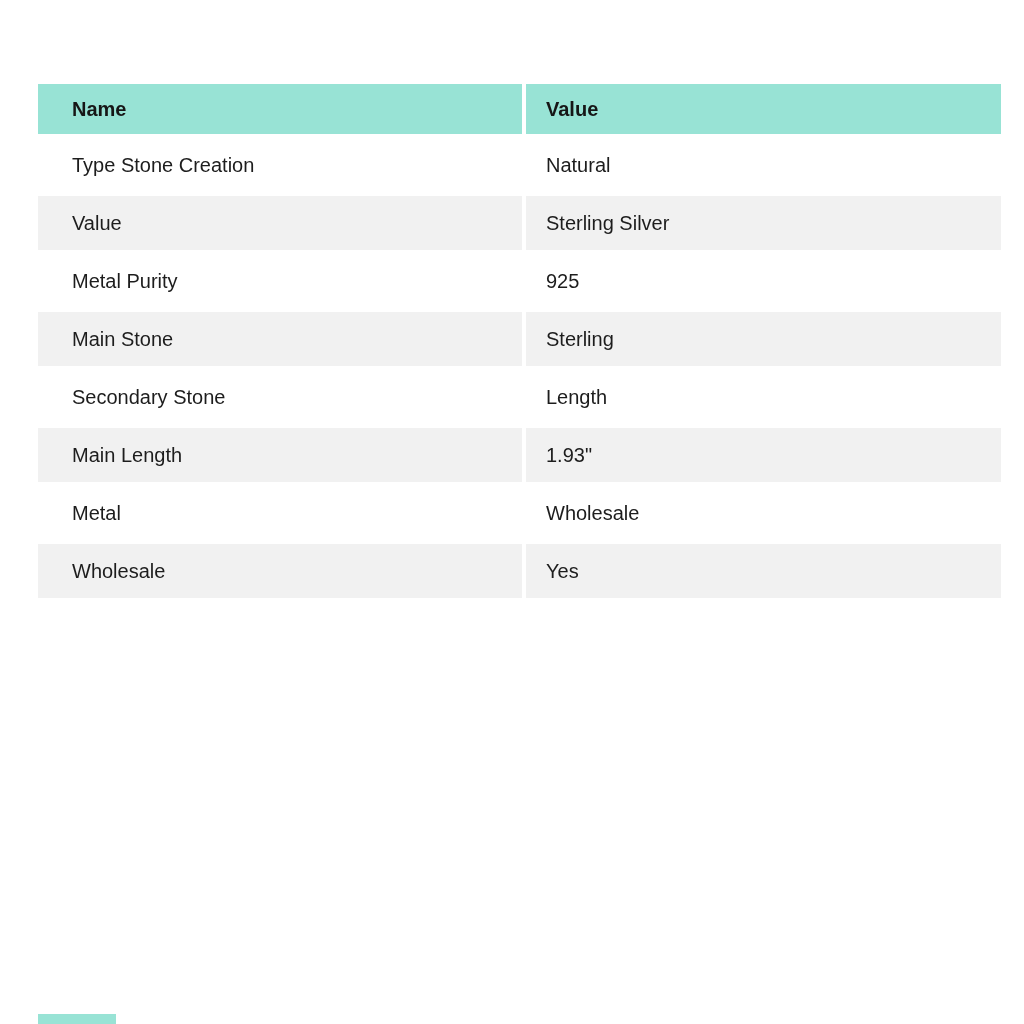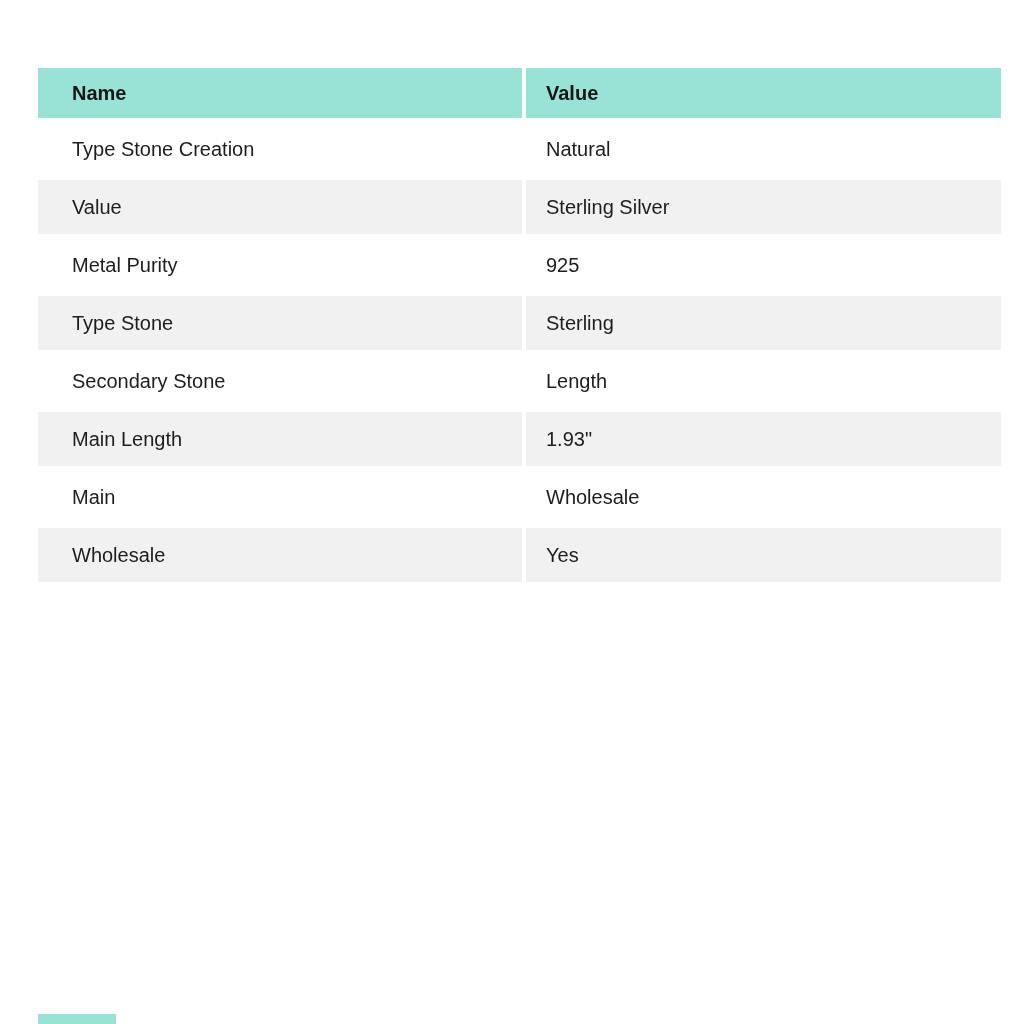--- a/index.html
+++ b/index.html
@@ -11,21 +11,21 @@
   }
   html,body{
     margin:0;padding:0;
     width:1024px;height:1024px;
     background:var(--page-bg);
     overflow:hidden;
     font-family:"Liberation Sans",sans-serif;
   }
   .page{position:relative;width:1024px;height:1024px;}
   table.attr-table{
-    position:absolute;left:34px;top:64px;
+    position:absolute;left:34px;top:80px;
     width:971px;
     border-collapse:separate;
     border-spacing:4px;
     table-layout:fixed;
     font-size:20px;
     color:var(--text);
   }
   th,td{
     vertical-align:middle;
     text-align:left;
@@ -73,36 +73,36 @@
     <td class="col-name">Value</td>
     <td class="col-value">Sterling Silver</td>
   </tr>
 
   <tr class="attr-row">
     <td class="col-name">Metal Purity</td>
     <td class="col-value">925</td>
   </tr>
 
   <tr class="attr-row">
-    <td class="col-name">Type Stone</td>
+    <td class="col-name">Main Stone</td>
     <td class="col-value">Sterling</td>
   </tr>
 
   <tr class="attr-row">
     <td class="col-name">Secondary Stone</td>
     <td class="col-value">Length</td>
   </tr>
 
   <tr class="attr-row">
     <td class="col-name">Main Length</td>
     <td class="col-value">1.93"</td>
   </tr>
 
   <tr class="attr-row">
-    <td class="col-name">Main</td>
+    <td class="col-name">Metal</td>
     <td class="col-value">Wholesale</td>
   </tr>
 
   <tr class="attr-row">
     <td class="col-name">Wholesale</td>
     <td class="col-value">Yes</td>
   </tr>
 </tbody>
   </table>
 

